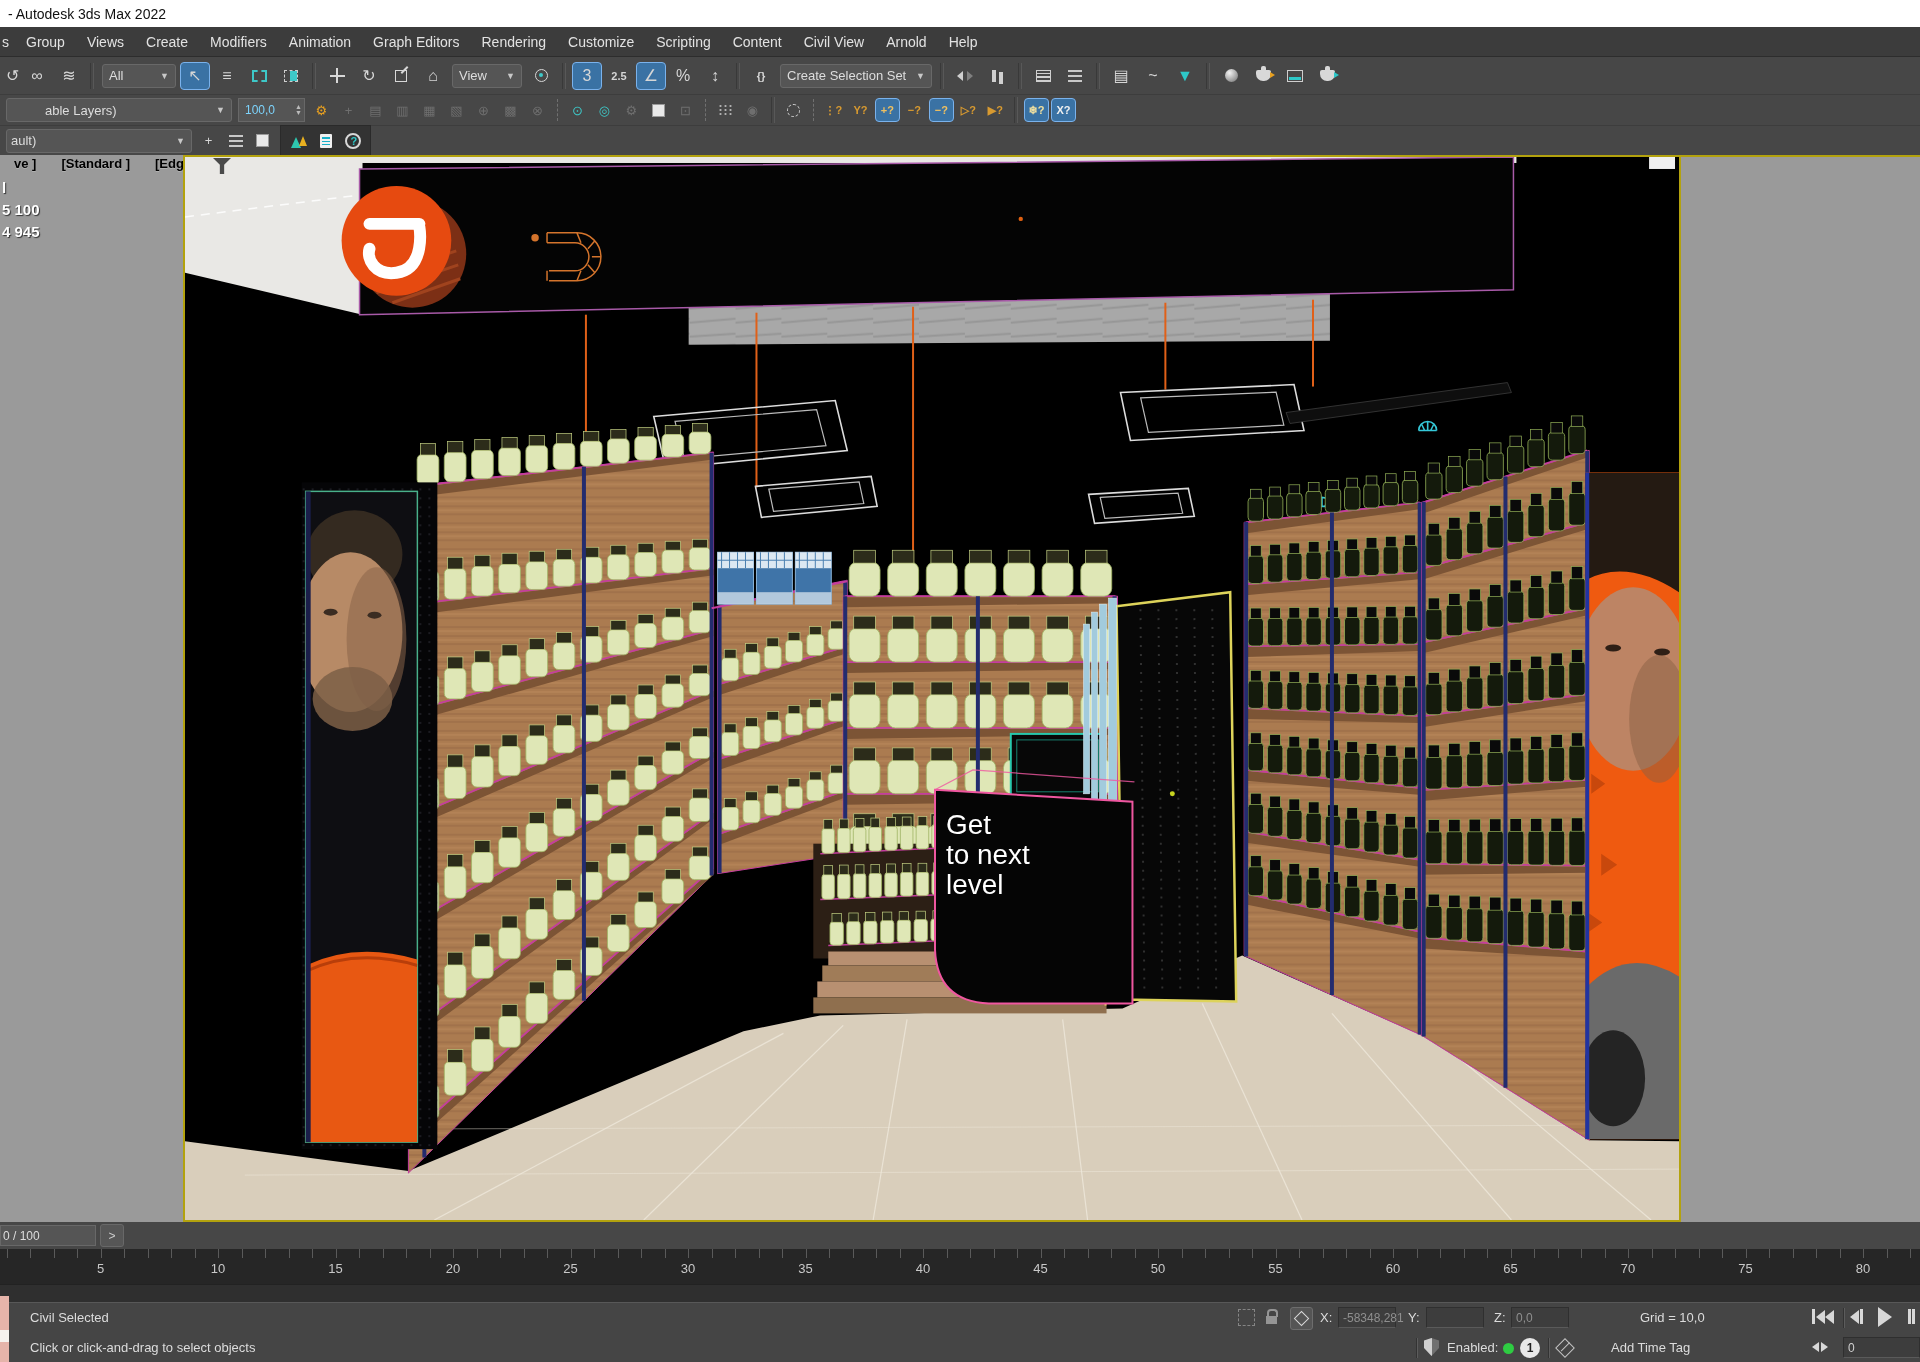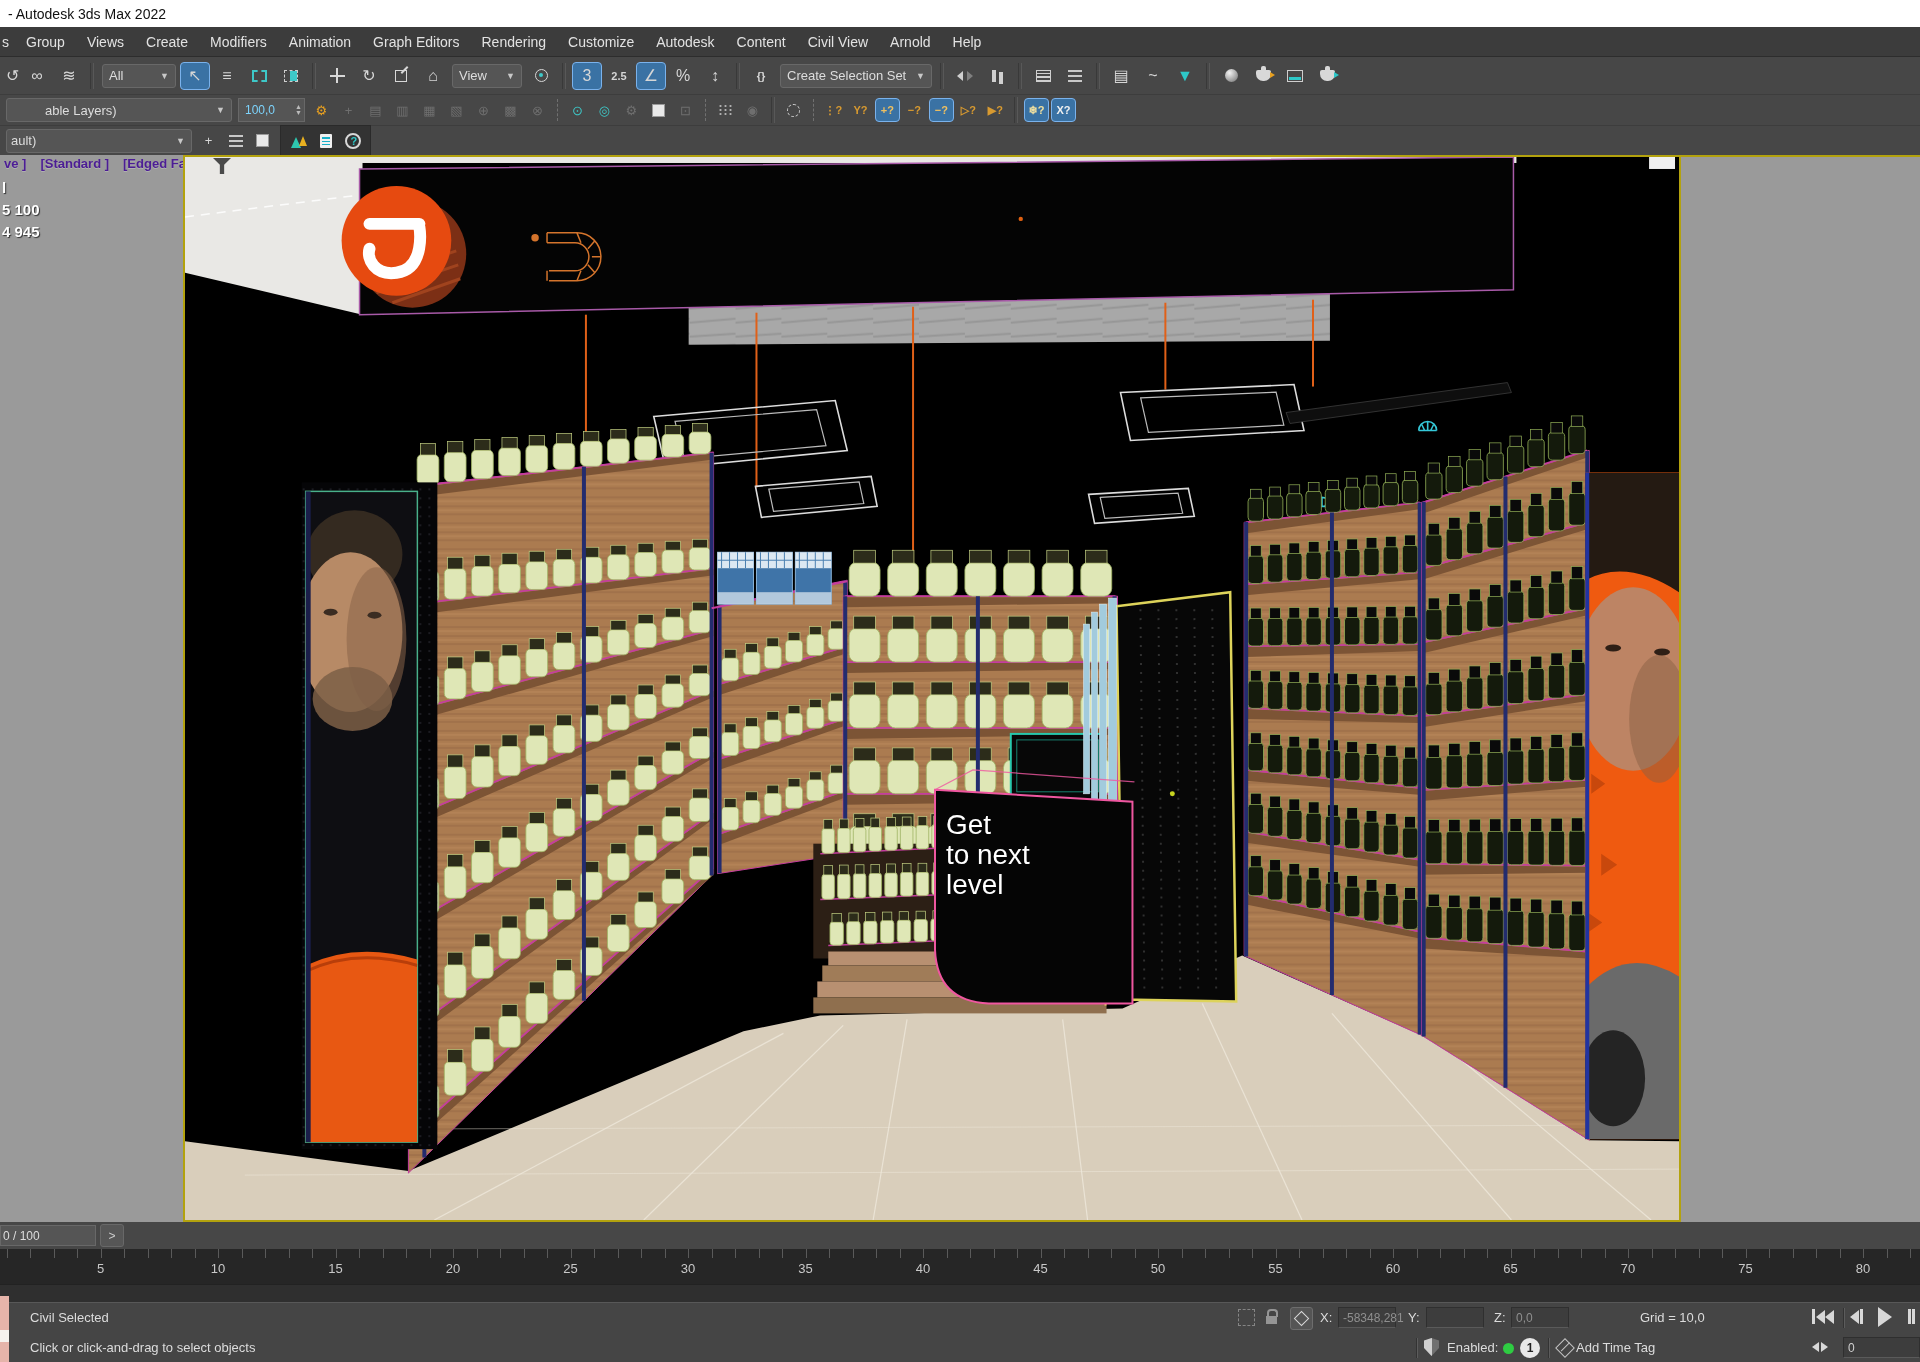--- a/index.html
+++ b/index.html
@@ -64,21 +64,21 @@
   .i-trees::after{content:"";position:absolute;right:0;bottom:2px;border-bottom:10px solid #e8b020;border-left:4px solid transparent;border-right:4px solid transparent}
   .i-docnote{width:12px;height:14px;background:#f0f0f0;border-radius:1px;position:relative}
   .i-docnote::after{content:"";position:absolute;left:2px;right:2px;top:3px;height:8px;
       background:repeating-linear-gradient(to bottom,#18b0c8 0 1.5px,transparent 1.5px 3.5px)}
   .i-helpq{width:16px;height:16px;border:2px solid #d8d8d8;border-radius:50%;position:relative}
   .i-helpq::after{content:"?";position:absolute;left:4px;top:0px;font-size:11px;font-weight:bold;color:#2ec8c8}
   
   .workspace{position:absolute;left:0;top:155px;width:1920px;height:1067px;background:#9a9a9a}
   .vp-topline{position:absolute;left:183px;right:0;top:0;height:2px;background:#b3a20e;z-index:5}
   .left-gutter{position:absolute;left:0;top:0;width:183px;height:1067px;background:#9a9a9a;overflow:hidden;z-index:4}
-  .vplabels{position:absolute;left:4px;top:1px;display:flex;gap:14px;font-size:13px;font-weight:bold;color:#4c1d95;
+  .vplabels{position:absolute;left:14px;top:1px;display:flex;gap:25px;font-size:13px;font-weight:bold;color:#000000;
             text-shadow:0 1px 0 rgba(255,255,255,0.22);white-space:nowrap}
   .vstats{position:absolute;left:2px;top:22px;font-size:15px;font-weight:bold;color:#fff;line-height:22px;
           text-shadow:1px 1px 1px #333}
   .camera-vp{position:absolute;left:183px;top:0;width:1498px;height:1067px;background:#000;box-sizing:border-box;
              border-left:2px solid #b3a20e;border-right:2px solid #b3a20e;border-bottom:2px solid #b3a20e;z-index:3}
   .camera-vp svg{display:block;width:100%;height:100%}
   .funnel{position:absolute;left:28px;top:3px;width:18px;height:16px;z-index:6;
           clip-path:polygon(0 0,100% 0,62% 42%,62% 100%,38% 100%,38% 42%);background:#4a4a4a}
   .right-gutter{position:absolute;left:1681px;top:2px;width:239px;height:1065px;background:#9a9a9a;overflow:hidden;z-index:2}
   .viewcube{position:absolute;right:-14px;top:16px;width:48px;height:38px;border:1px solid #8a8a8a;border-radius:3px;
@@ -129,21 +129,21 @@
 <div class="menubar" id="menubar">
     <div class="menuitem">s</div>
     <div class="menuitem">Group</div>
     <div class="menuitem">Views</div>
     <div class="menuitem">Create</div>
     <div class="menuitem">Modifiers</div>
     <div class="menuitem">Animation</div>
     <div class="menuitem">Graph Editors</div>
     <div class="menuitem">Rendering</div>
     <div class="menuitem">Customize</div>
-    <div class="menuitem">Autodesk</div>
+    <div class="menuitem">Scripting</div>
     <div class="menuitem">Content</div>
     <div class="menuitem">Civil View</div>
     <div class="menuitem">Arnold</div>
     <div class="menuitem">Help</div>
   </div>
 <div class="tbrow" id="tb1">
     <div class="tbtn cut">
       <span>↺</span>
     </div>
     <div class="tbtn">
@@ -1345,20 +1345,20 @@
   </div>
   <div class="srow srow2">
     <span class="stext" style="left:30px">Click or click-and-drag to select objects</span>
     <span class="vdiv" style="left:1416px"></span>
     <span class="s-shield" style="left:1424px"></span>
     <span class="stext" style="left:1447px">Enabled:</span>
     <span class="s-dot" style="left:1503px"></span>
     <span class="s-one" style="left:1520px">1</span>
     <span class="vdiv" style="left:1548px"></span>
     <span class="s-cube" style="left:1558px"></span>
-    <span class="stext" style="left:1576px">Add Time Tag</span>
+    <span class="stext" style="left:1611px">Add Time Tag</span>
     <span class="pb" style="left:1812px;top:9px">
       <span class="tri-l" style="border-right-width:7px;border-top-width:5px;border-bottom-width:5px"></span>
       <span class="tri-r" style="border-left-width:7px;border-top-width:5px;border-bottom-width:5px;margin-left:2px"></span>
     </span>
     <span class="sfield" style="left:1843px;width:77px;color:#cfcfcf">0</span>
   </div>
 </div>
 
 </body></html>

